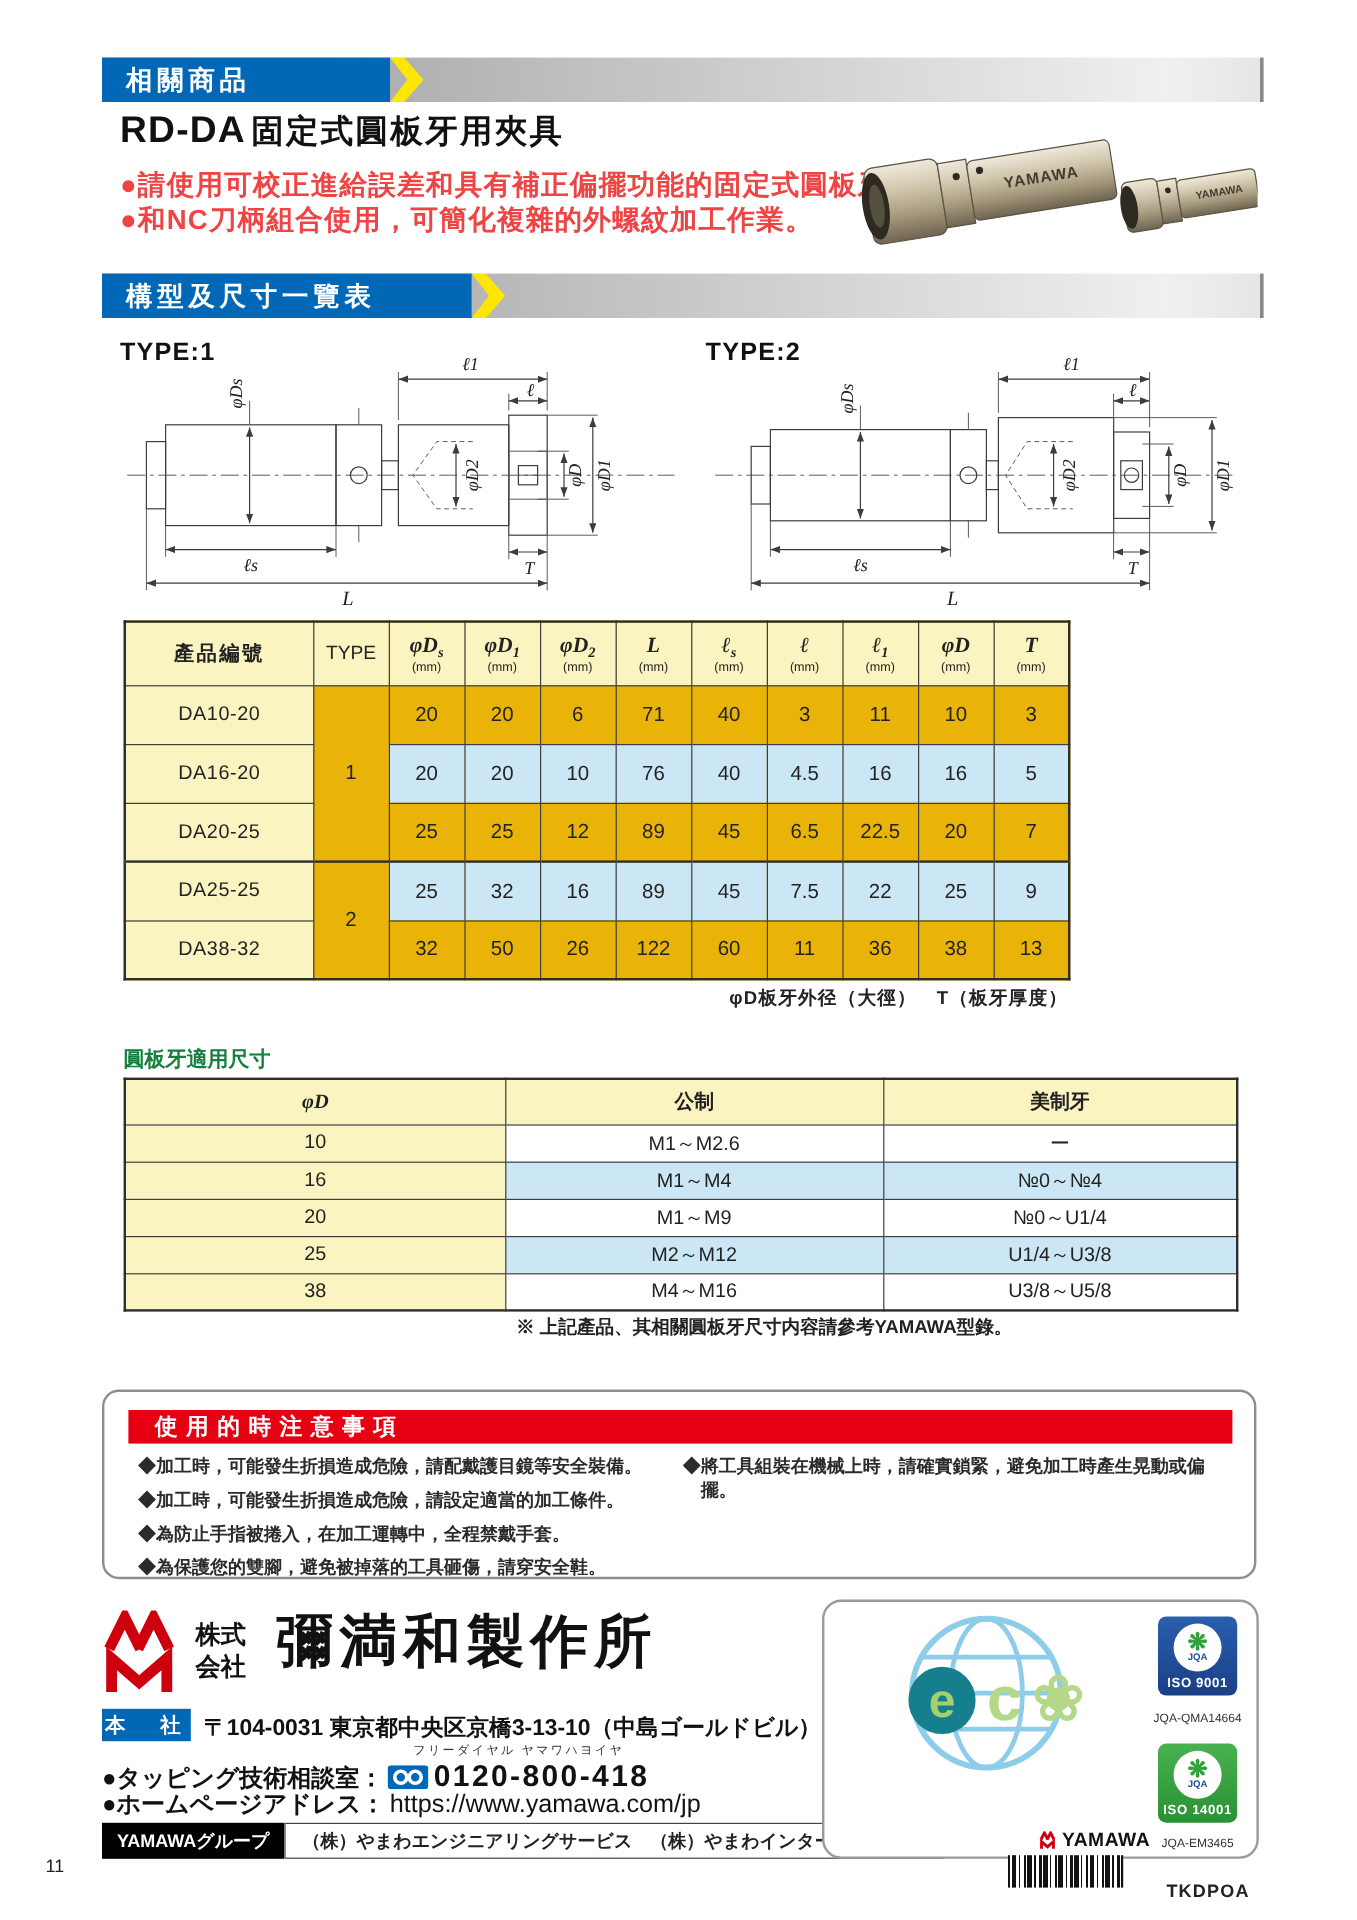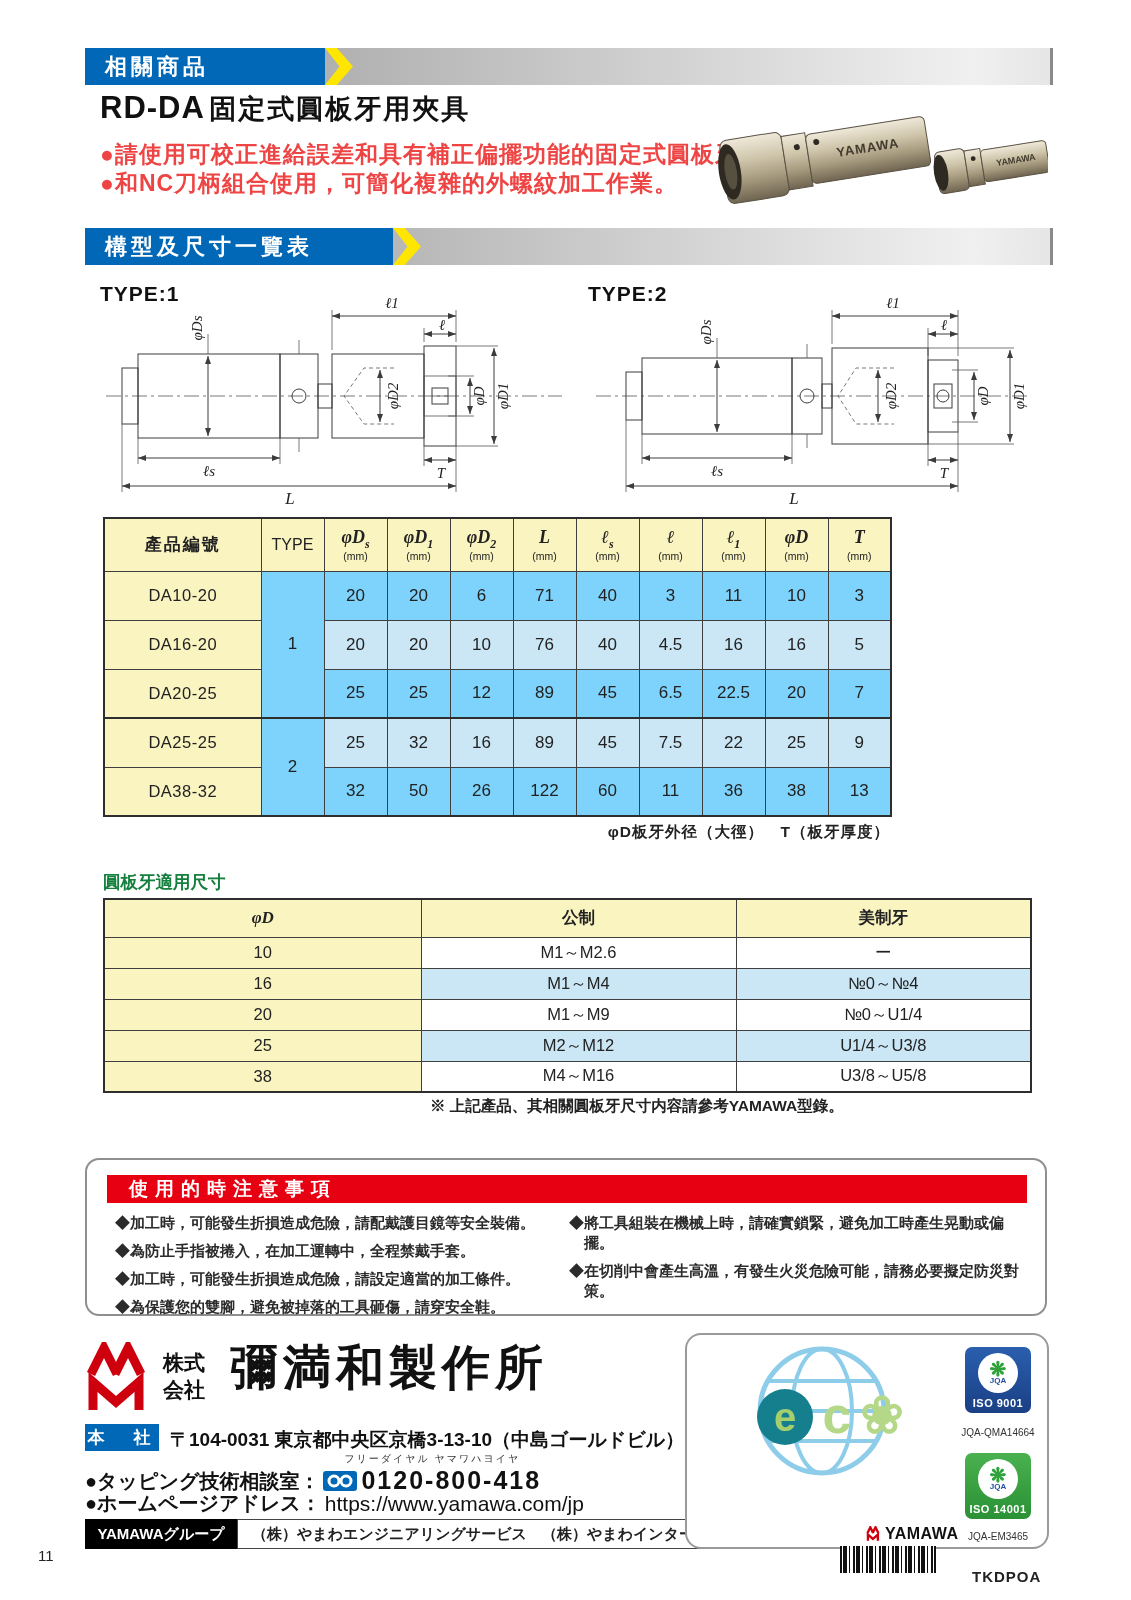--- a/index.html
+++ b/index.html
@@ -26,21 +26,21 @@
   .prod-bullets div{padding-left:1em;text-indent:-1em;}
 
   
   .type-label{position:absolute;font-size:21px;font-weight:bold;letter-spacing:1px;color:#111;}
   svg text.dim{font-family:"Liberation Serif",serif;font-style:italic;font-size:15px;fill:#222;}
   svg .ln{stroke:#3c3c3c;stroke-width:1;fill:none;}
   svg .thin{stroke:#555;stroke-width:0.8;fill:none;}
 
   
   table.dim{position:absolute;left:103px;top:517px;border-collapse:collapse;
-          table-layout:fixed;width:787px;background:#7dd3fc;}
+          table-layout:fixed;width:787px;background:#eab308;}
   table.dim th,table.dim td{border:1px solid #3f3f3f;text-align:center;vertical-align:middle;
           font-size:17px;color:#222;padding:0;}
   table.dim{border:2px solid #2e2e2e;}
   table.dim thead tr{height:53px;background:#faf4c0;}
   table.dim tbody tr{height:49px;}
   table.dim td.model{background:#faf4c0;font-size:16.5px;letter-spacing:0.5px;}
   table.dim .sym{font-family:"Liberation Serif",serif;font-style:italic;font-weight:bold;font-size:18px;}
   table.dim .sym sub{font-size:12px;}
   table.dim .unit{display:block;font-size:10.5px;font-weight:normal;margin-top:-2px;}
   table.dim th.hmodel{font-size:17px;font-weight:bold;letter-spacing:2px;}
@@ -421,27 +421,26 @@
     </tbody>
   </table>
   <div class="die-note">※ 上記產品、其相關圓板牙尺寸内容請參考YAMAWA型錄。</div>
 
   <div class="warn-box">
     <div class="warn-bar">
       <span>使用的時注意事項</span>
     </div>
     <div class="warn-col warn-left">
       <div>◆加工時，可能發生折損造成危險，請配戴護目鏡等安全裝備。</div>
+      <div>◆加工時，可能發生折損造成危險，請設定適當的加工條件。</div>
       <div>◆為防止手指被捲入，在加工運轉中，全程禁戴手套。</div>
-      <div>◆加工時，可能發生折損造成危險，請設定適當的加工條件。</div>
       <div>◆為保護您的雙腳，避免被掉落的工具砸傷，請穿安全鞋。</div>
     </div>
     <div class="warn-col warn-right">
       <div>◆將工具組裝在機械上時，請確實鎖緊，避免加工時產生晃動或偏擺。</div>
-      <div>◆在切削中會產生高溫，有發生火災危險可能，請務必要擬定防災對策。</div>
     </div>
   </div>
 
   <svg class="abs" style="left:85px;top:1342px;" width="72" height="74" viewBox="0 0 72 74">
     <path d="M6,32 L19,6 L32,32" stroke="#cf000e" stroke-width="9" fill="none"></path>
     <path d="M30,32 L43,6 L56,32" stroke="#cf000e" stroke-width="9" fill="none"></path>
     <path d="M8,68 L8,40 L31,60 L54,40 L54,68" stroke="#cf000e" stroke-width="9" fill="none"></path>
   </svg>
   <div class="kabu">
     <div>株式</div>

